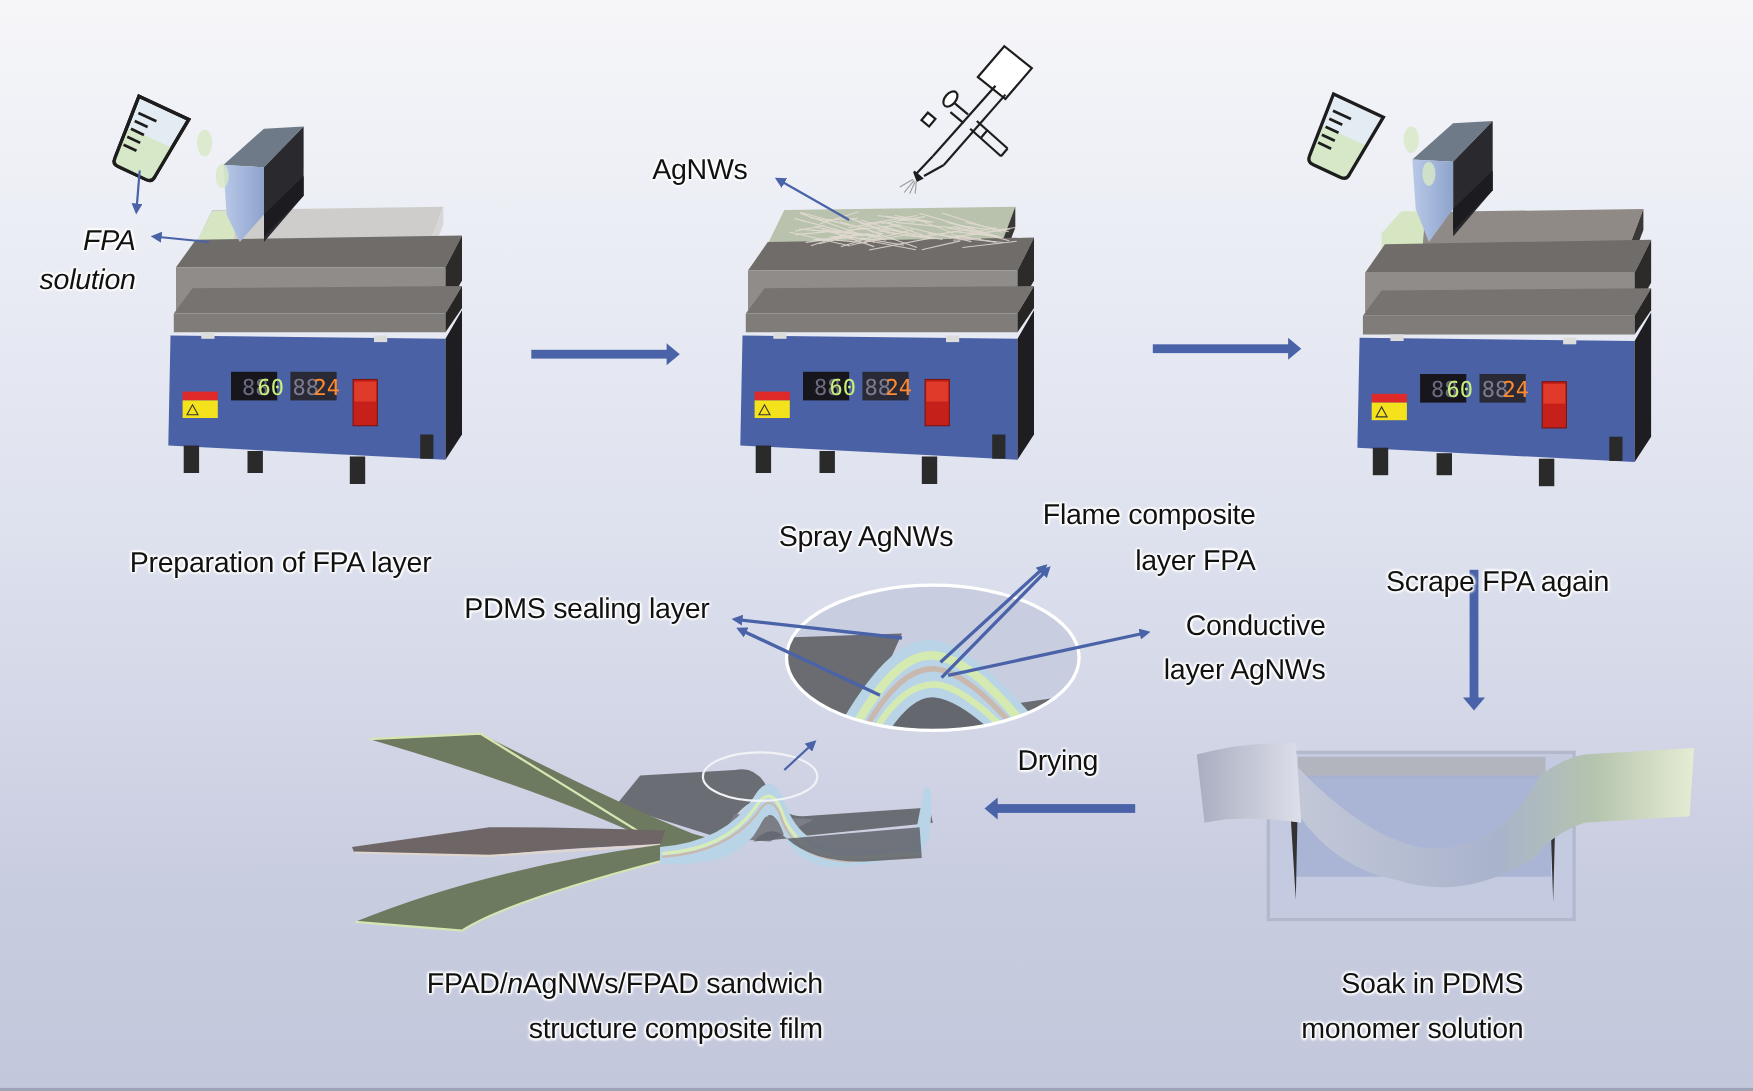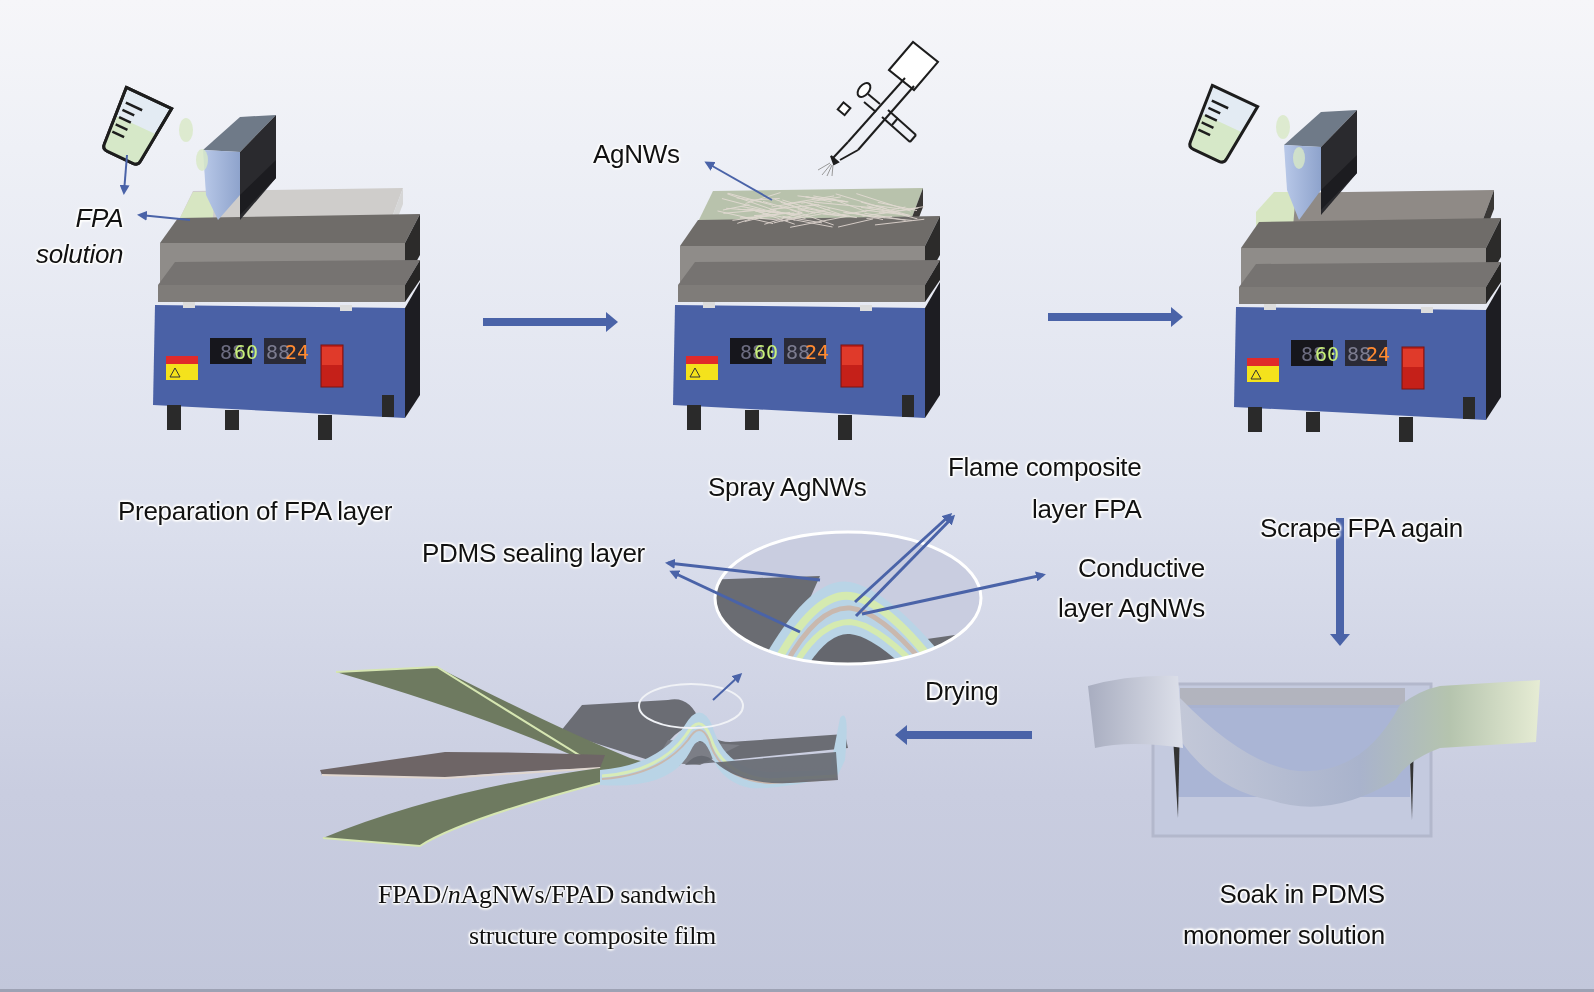--- a/index.html
+++ b/index.html
@@ -382,19 +382,19 @@
 <div class="lbl" style="left:1058px; top:548px; line-height:40px;">
   <div>Conductive</div>
   <div>layer AgNWs</div>
 </div>
 <div class="lbl" style="left:925px; top:676px;">Drying</div>
 
 <div class="lbl" style="left:1183px; top:874px; line-height:41px;">
   <div>Soak in PDMS</div>
   <div>monomer solution</div>
 </div>
-<div class="lbl" style="left:378px; top:874px; line-height:41px;font-family:Liberation Serif, serif;">
+<div class="lbl" style="left:388px; top:874px; line-height:41px;">
   <div><span>FPAD/</span><i>n</i><span>AgNWs/FPAD sandwich</span></div>
   <div>structure composite film</div>
 </div>
 
 <div class="bottom-line"></div>
 </div>
 
 </body></html>

